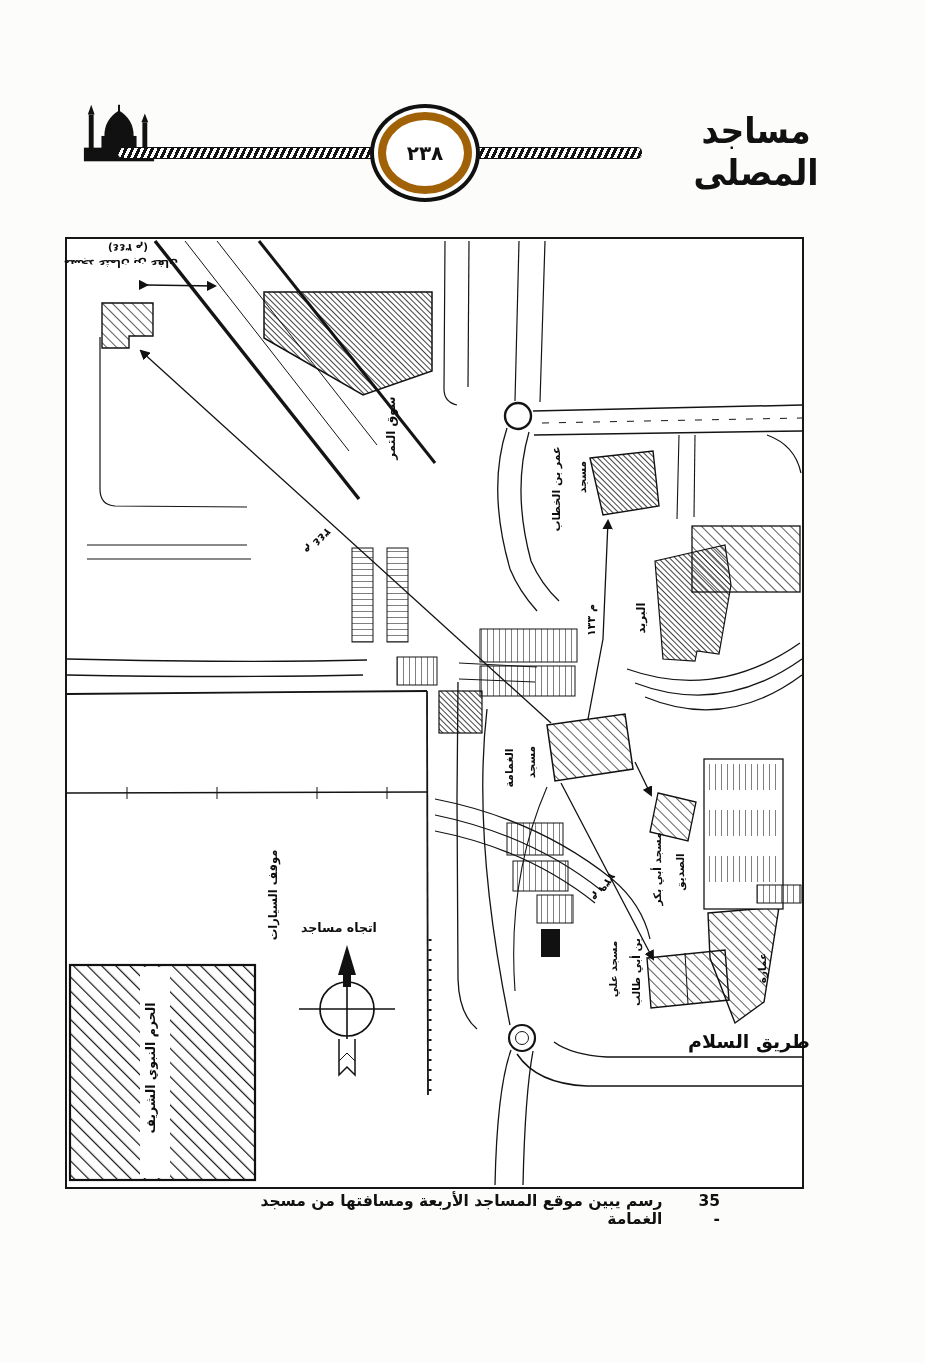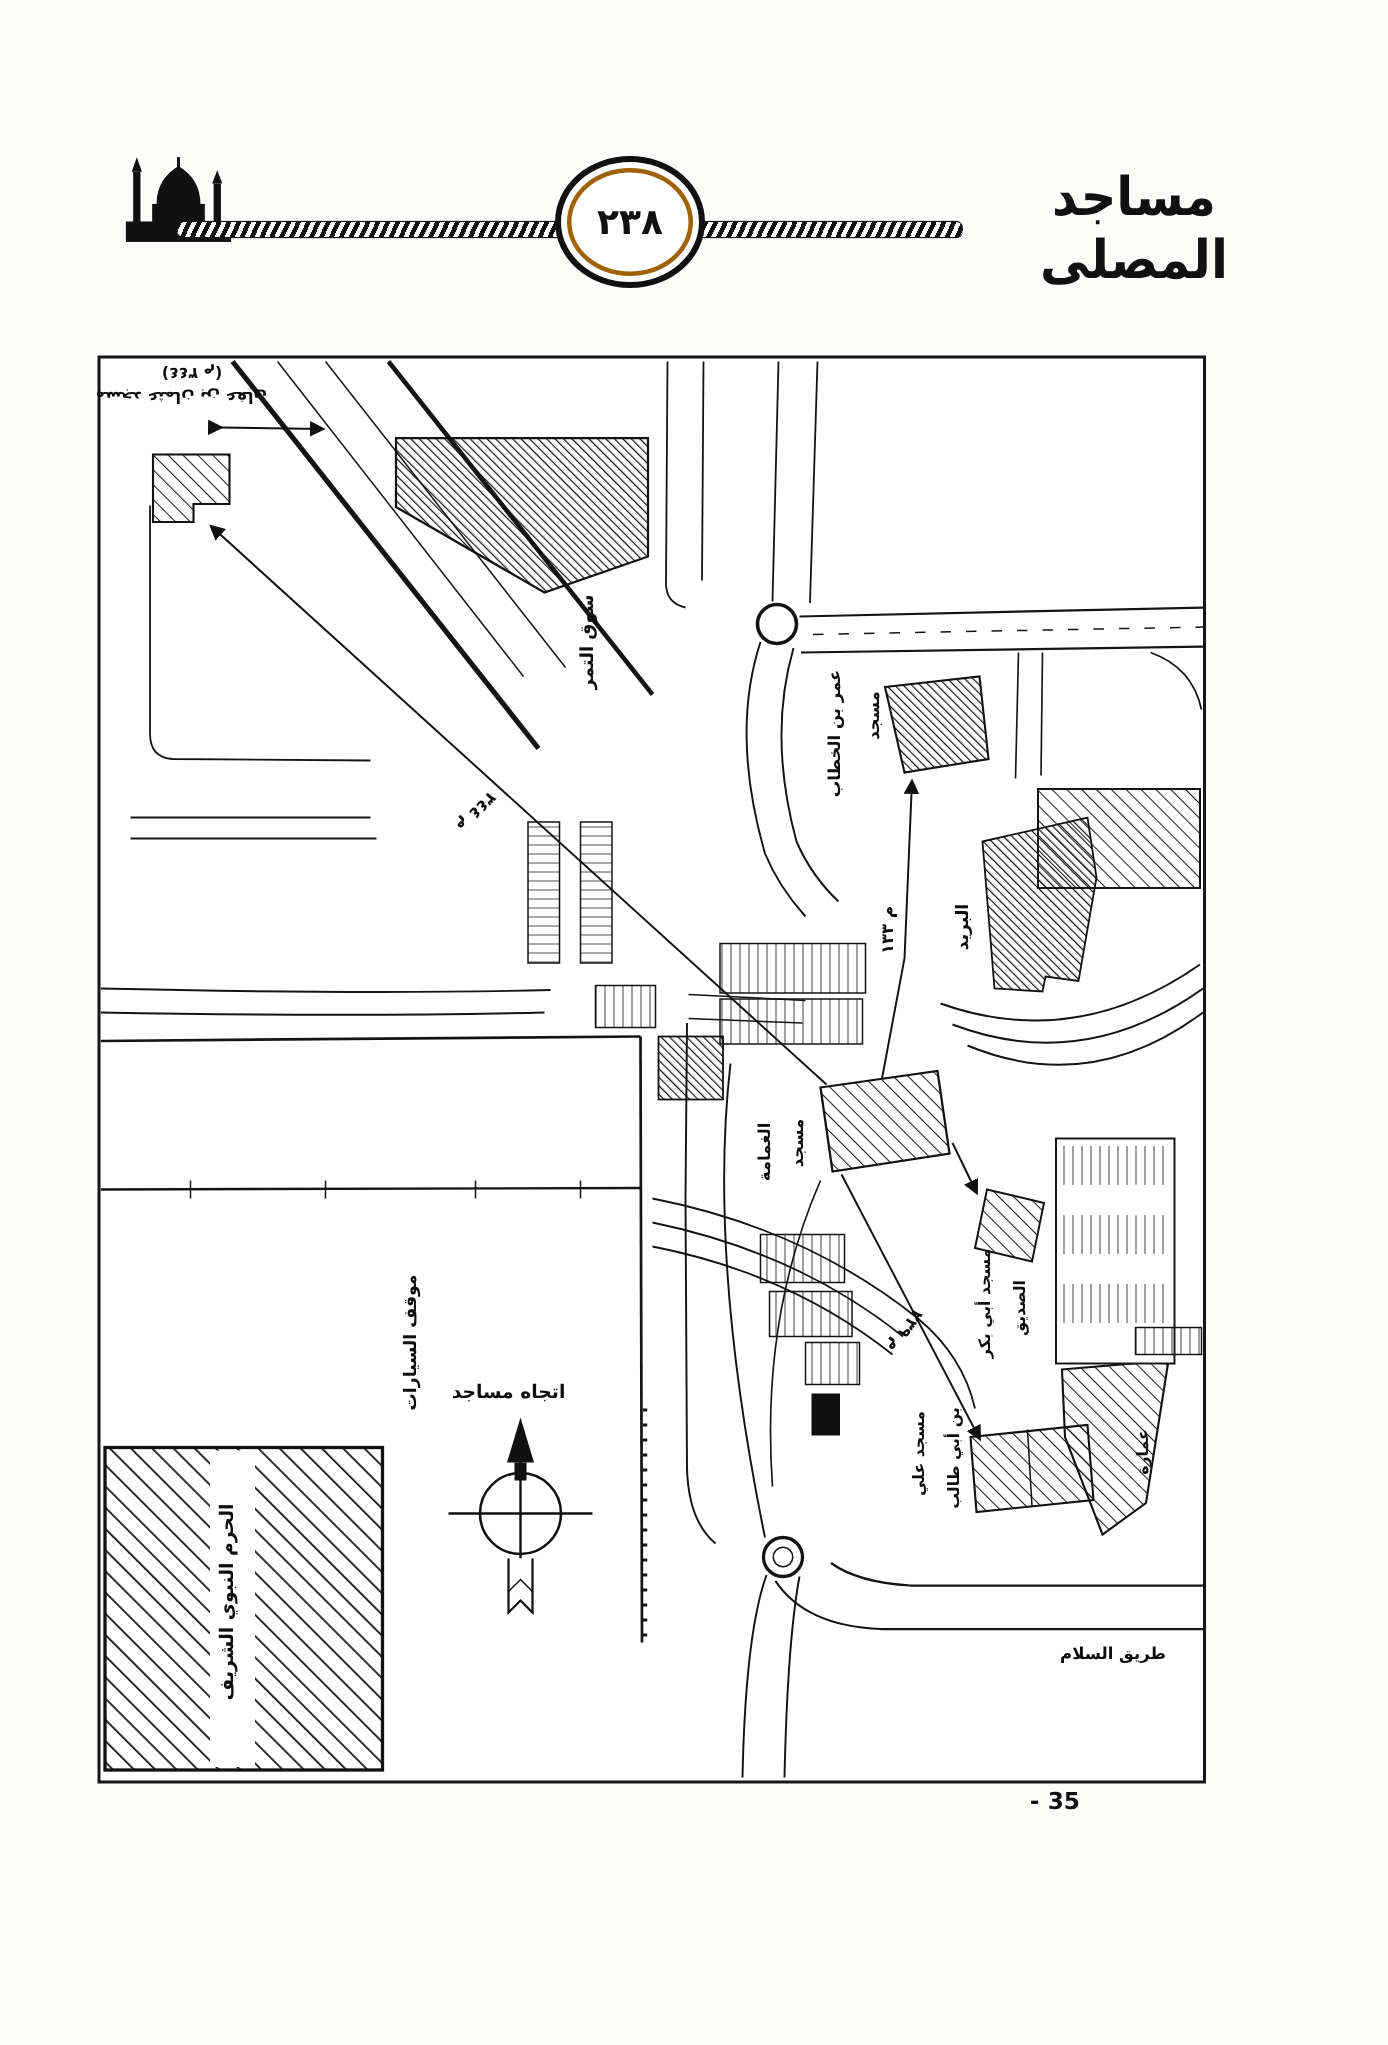--- a/index.html
+++ b/index.html
@@ -2,23 +2,23 @@
 <html lang="ar"><head>
 <meta charset="utf-8">
 <style>
   html,body{margin:0;padding:0;}
   body{font-family:"DejaVu Sans",sans-serif;}
   .page{position:relative;width:925px;height:1363px;background:#fcfcfa;overflow:hidden;}
   .abs{position:absolute;}
   
   .title{font-weight:700;font-size:33px;color:#111;text-align:center;letter-spacing:-1px;transform:scaleY(1.08);}
   .rope{height:10px;border-radius:5px;background:repeating-linear-gradient(115deg,#121212 0 3px,#fdfdfd 3px 6px);border-top:1px solid #111;border-bottom:1px solid #111;}
-  .badge{width:78px;height:66px;background:#fff;border:3px solid #a16207;border-radius:50%;
+  .badge{width:78px;height:66px;background:#fff;border:8px solid #a16207;border-radius:50%;
          box-shadow:0 0 0 4px #fff,0 0 0 8px #111, inset 0 0 0 2px #fff;
-         display:flex;align-items:center;justify-content:center;font-size:24px;font-weight:700;color:#111;}
+         display:flex;align-items:center;justify-content:center;font-size:20px;font-weight:700;color:#111;}
   
   .frame{border:2.5px solid #161616;background:#fff;}
   .lab{position:absolute;font-weight:700;color:#0d0d0d;text-align:center;white-space:nowrap;line-height:14px;}
   .v{transform:rotate(-90deg);transform-origin:center;}
   .r180{transform:rotate(180deg);transform-origin:center;}
   .r125{transform:rotate(125deg);transform-origin:center;}
   .r135{transform:rotate(135deg);transform-origin:center;}
   .caption{font-weight:700;font-size:15.5px;color:#111;direction:rtl;display:flex;gap:26px;justify-content:flex-start;}
 </style>
 </head>
@@ -210,19 +210,20 @@
   <div class="lab v" style="left:593px;top:965px;width:86px;font-size:10.5px;">بن أبي طالب</div>
 
   <div class="lab v" style="left:739px;top:961px;width:46px;font-size:10.5px;">عمارة</div>
 
   <div class="lab v" style="left:220px;top:888px;width:106px;font-size:11.5px;">موقف السيارات</div>
 
   <div class="lab" style="left:299px;top:921px;width:80px;font-size:12.5px;">اتجاه مساجد</div>
 
   <div class="lab v" style="left:53px;top:1061px;width:196px;font-size:12.5px;">الحرم النبوي الشريف</div>
 
-  <div class="lab" style="left:688px;top:1096px;width:108px;font-size:11px;">طريق السلام</div>
+  <div class="lab" style="left:688px;top:1034px;width:108px;font-size:19px;">طريق السلام</div>
 
   <div class="abs caption" style="left:225px;top:1192px;width:495px;">
     <span>35 -</span>
+    <span>رسم يبين موقع المساجد الأربعة  ومسافتها من مسجد الغمامة</span>
   </div>
 
 </div>
 
 </body></html>

